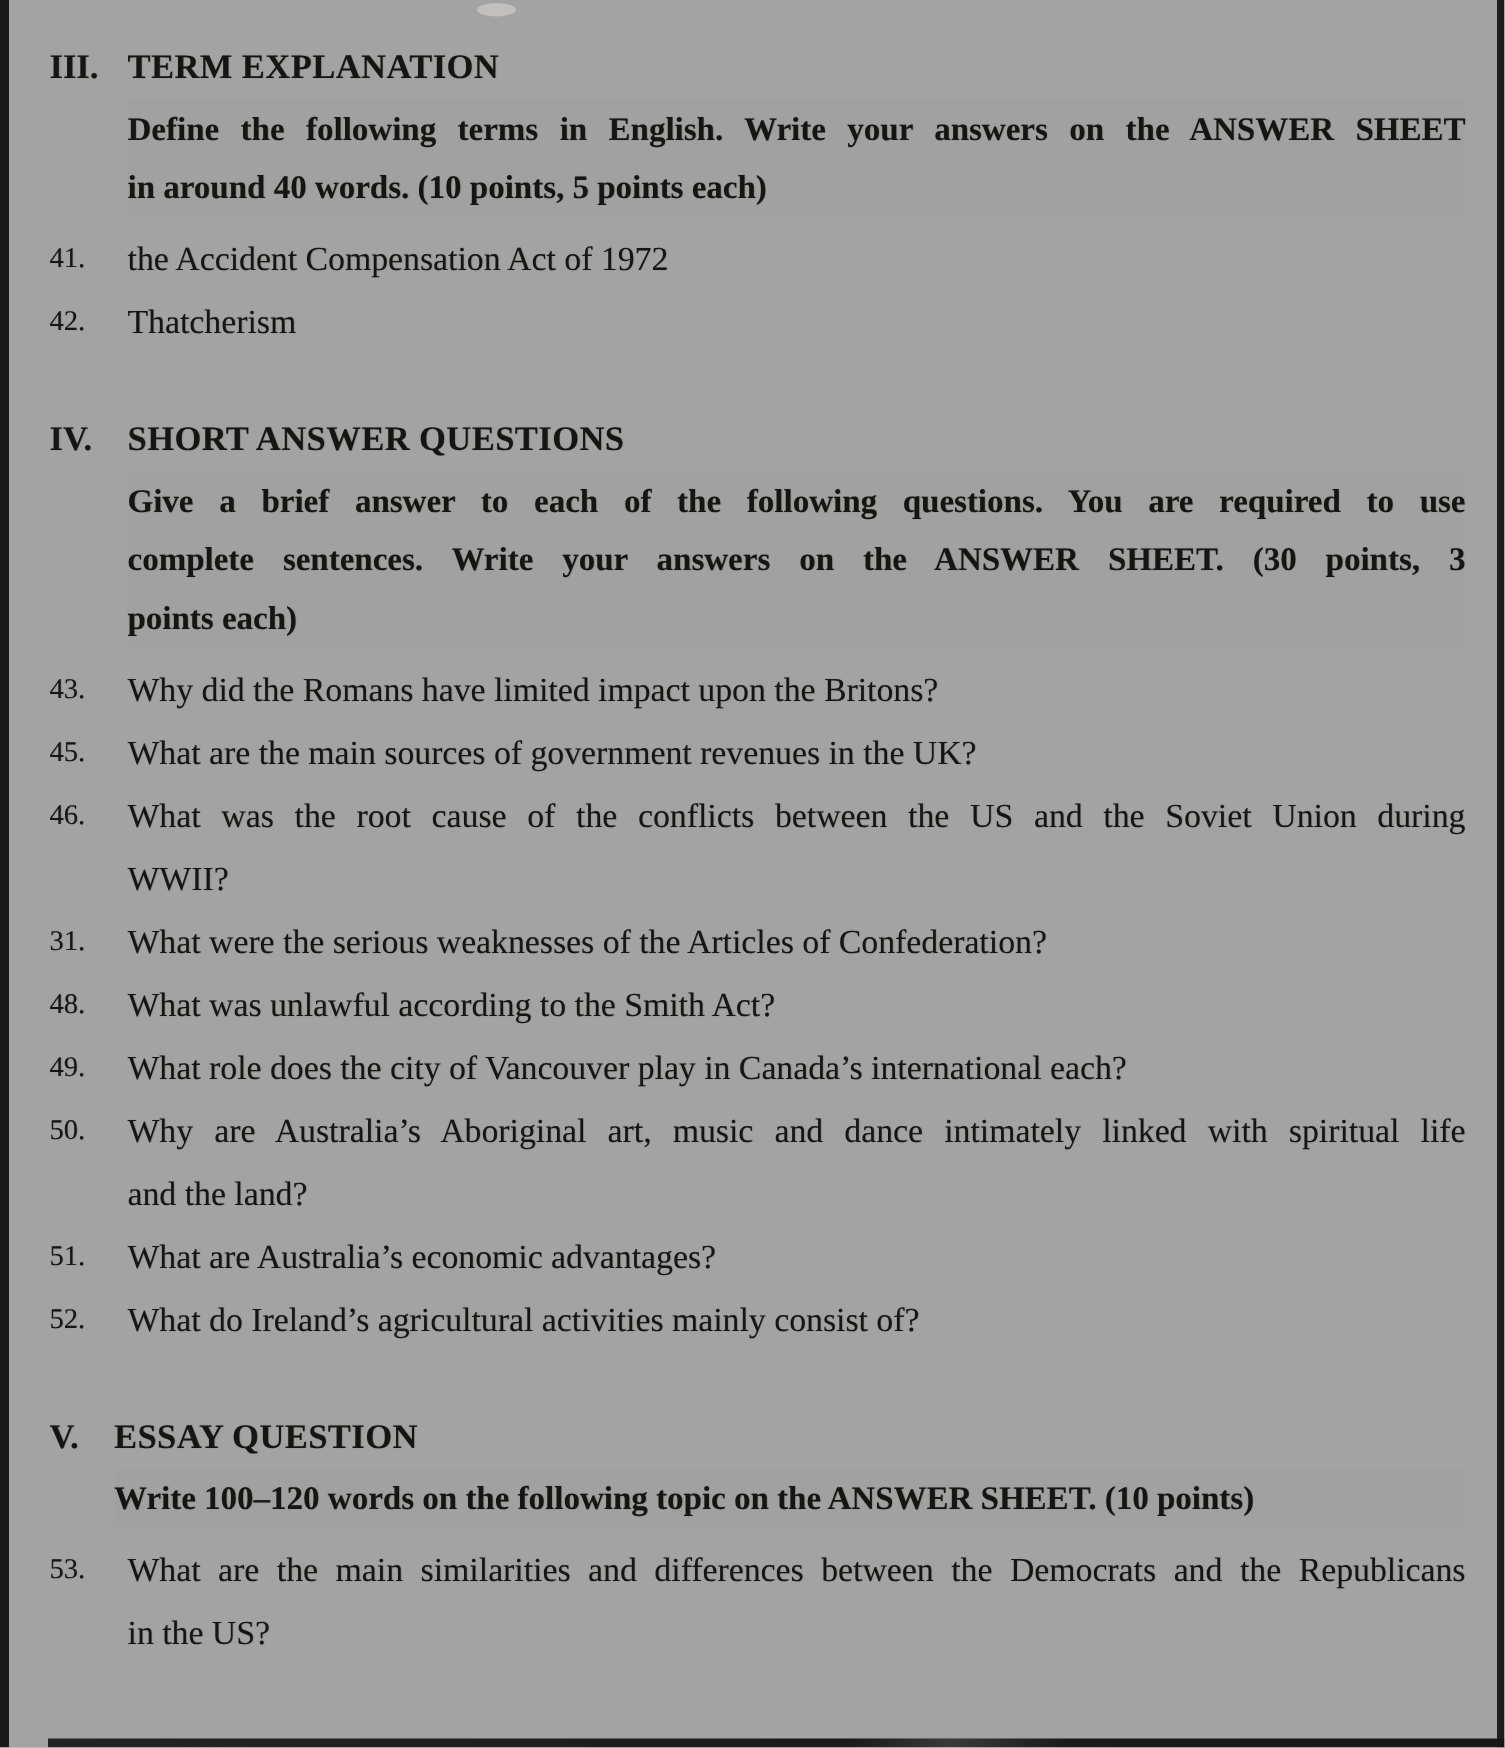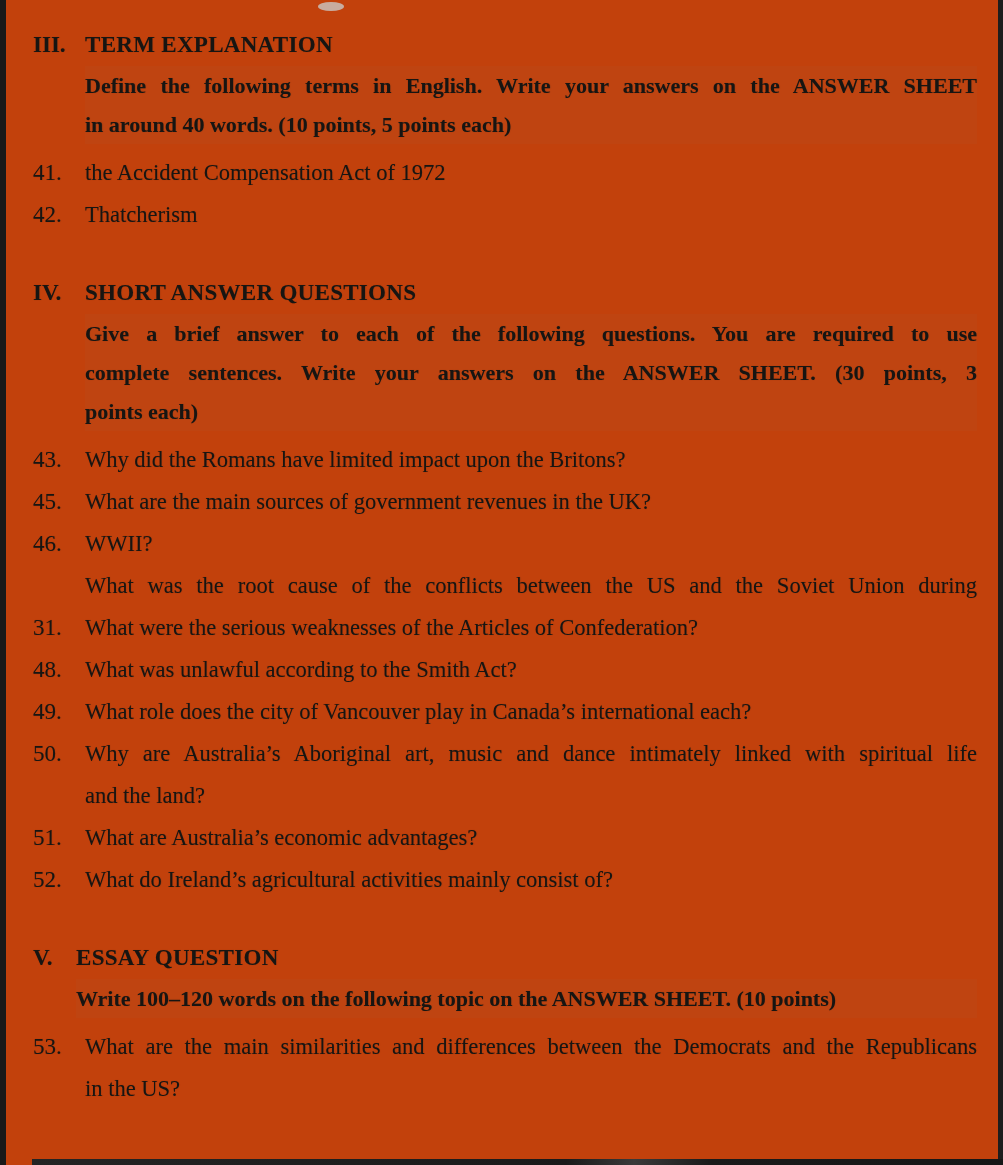--- a/index.html
+++ b/index.html
@@ -4,21 +4,21 @@
 <style>
   html, body { margin: 0; padding: 0; }
   body {
     width: 1003px; height: 1165px;
     background: #e9e9e9;
     font-family: "Liberation Serif", serif;
   }
   .page {
     position: relative;
     width: 1003px; height: 1165px;
-    background: #c2410c;
+    background: #a3a3a3;
     color: #171512;
     overflow: hidden;
   }
   
   .edge-left  { position: absolute; left: 0; top: 0; width: 6px; height: 1165px; background: #191919; }
   .edge-right { position: absolute; right: 0; top: 0; width: 5px; height: 1165px; background: #1d1d1d; }
   .edge-bottom{ position: absolute; left: 32px; right: 0; bottom: 0; height: 6px;
                 background: linear-gradient(90deg,#242424 0%,#1a1a1a 55%,#3a3a3a 62%,#1a1a1a 70%,#161616 100%); }
   .smudge     { position: absolute; left: 318px; top: 2px; width: 26px; height: 9px;
                 background: #c9c7c4; border-radius: 50%; opacity: .8; }
@@ -40,21 +40,21 @@
   .sec-v .instructions { margin-left: 43px; }
   .instr-line {
     font-weight: bold; font-size: 22px; line-height: 39px;
     background: rgba(130,130,130,0.045);
   }
 
   .items { margin-top: 8px; }
   .item { display: flex; }
   .item-num {
     width: 52px; flex: 0 0 52px;
-    font-size: 23px; line-height: 42px;
+    font-size: 19px; line-height: 42px;
   }
   .item-text { flex: 1; font-size: 22.5px; }
   .q-line { line-height: 42px; }
 
   
   .just { text-align: justify; text-align-last: justify; text-justify: inter-word; }
 
   .content * { text-shadow: 0.3px 0.3px 0.7px rgba(45,42,38,0.38); }
 </style>
 </head>
@@ -109,22 +109,22 @@
         </div>
         <div class="item">
           <div class="item-num">45.</div>
           <div class="item-text">
             <div class="q-line">What are the main sources of government revenues in the UK?</div>
           </div>
         </div>
         <div class="item">
           <div class="item-num">46.</div>
           <div class="item-text">
+            <div class="q-line just">What was the root cause of the conflicts between the US and the Soviet Union during</div>
             <div class="q-line">WWII?</div>
-            <div class="q-line just">What was the root cause of the conflicts between the US and the Soviet Union during</div>
           </div>
         </div>
         <div class="item">
           <div class="item-num">31.</div>
           <div class="item-text">
             <div class="q-line">What were the serious weaknesses of the Articles of Confederation?</div>
           </div>
         </div>
         <div class="item">
           <div class="item-num">48.</div>

